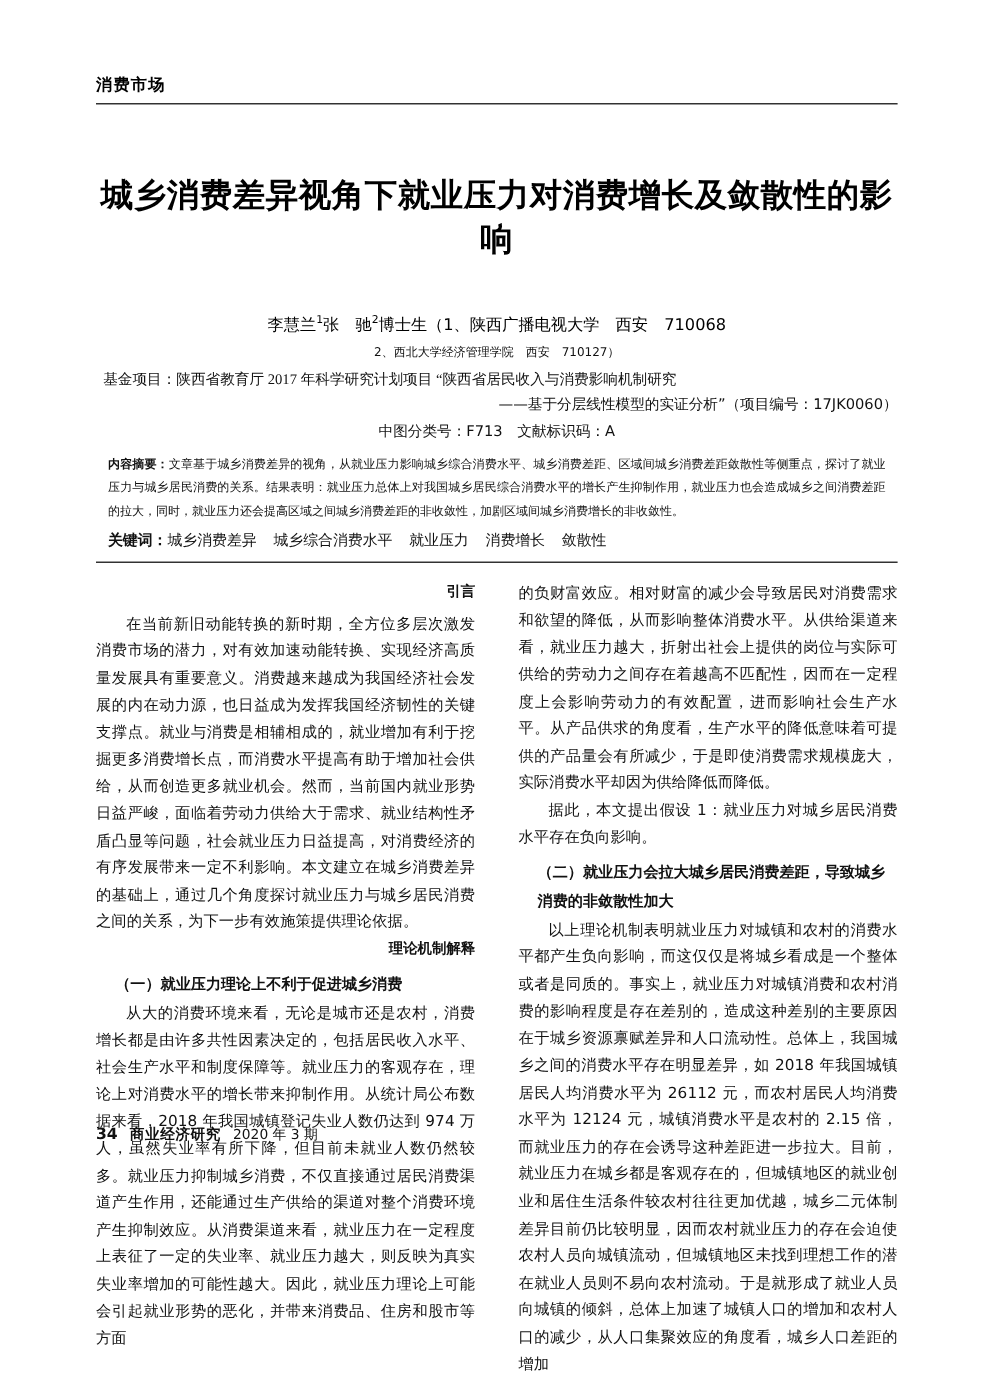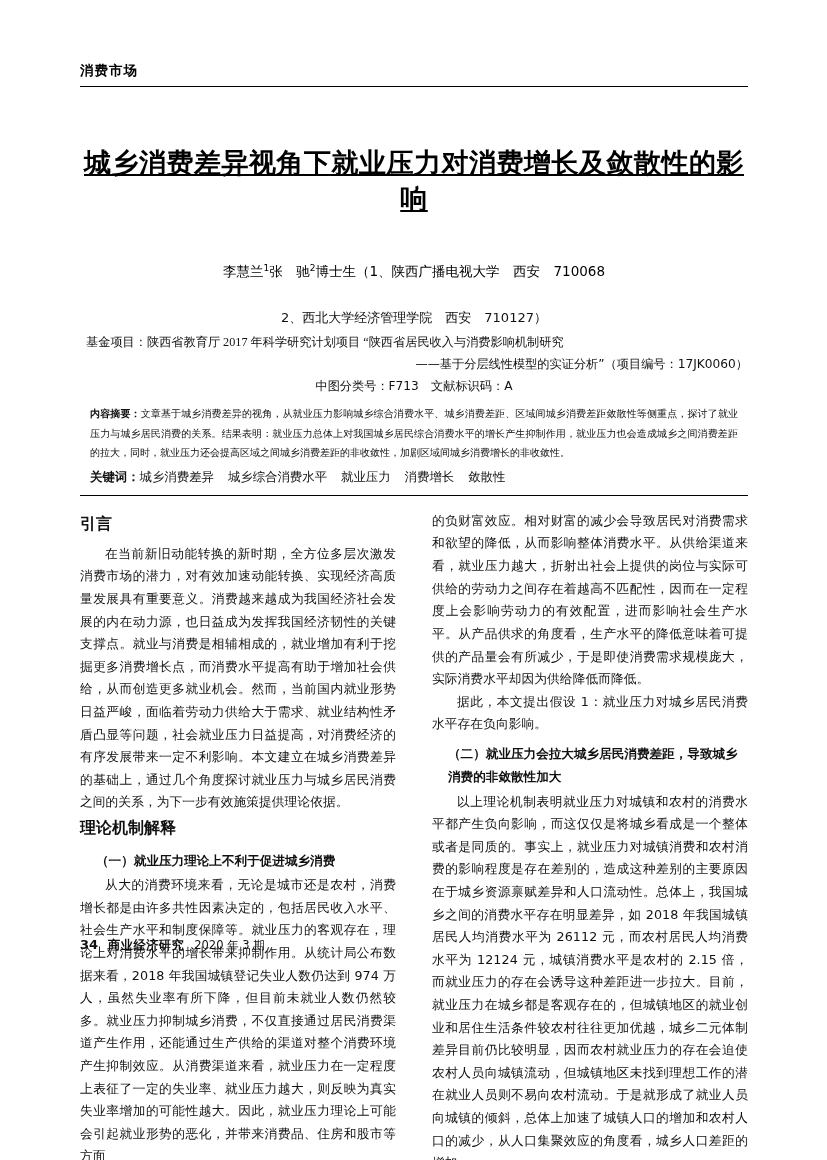--- a/index.html
+++ b/index.html
@@ -43,39 +43,37 @@
   }
   
   .title {
     text-align: center;
     font-family: "DejaVu Serif", "Liberation Serif", serif;
     font-weight: bold;
     font-size: 27px;
     letter-spacing: 0.5px;
     margin-top: 58px;
     color: #000;
-    text-decoration: underline;
   }
   
   .authors {
     text-align: center;
     font-size: 13.5px;
     margin-top: 42px;
     line-height: 1.9;
     color: #000;
   }
   .authors sup {
     font-size: 9px;
     vertical-align: super;
   }
   .affil {
     text-align: center;
-    font-size: 13px;
+    font-size: 10px;
     line-height: 1.9;
-    margin-top: 21px;
   }
   .fund {
     font-size: 12.2px;
     line-height: 1.75;
     text-align: justify;
     margin-top: 2px;
     padding: 0 6px;
     text-indent: 0;
     font-family: Liberation Serif, serif;
   }
@@ -119,25 +117,26 @@
   
   .cols {
     margin-top: 14px;
     display: flex;
     gap: 36px;
   }
   .col {
     width: 316px;
   }
   h2.sec {
-    font-size: 16px;
+    font-size: 12px;
     font-weight: bold;
     margin: 0 0 4px 0;
     padding-left: 0;
     line-height: 1.8;
+    text-align: right;
   }
   h3.subsec {
     font-size: 12.6px;
     font-weight: bold;
     margin: 6px 0 2px 0;
     padding-left: 16px;
     line-height: 1.85;
   }
   p.body {
     font-size: 12.7px;

